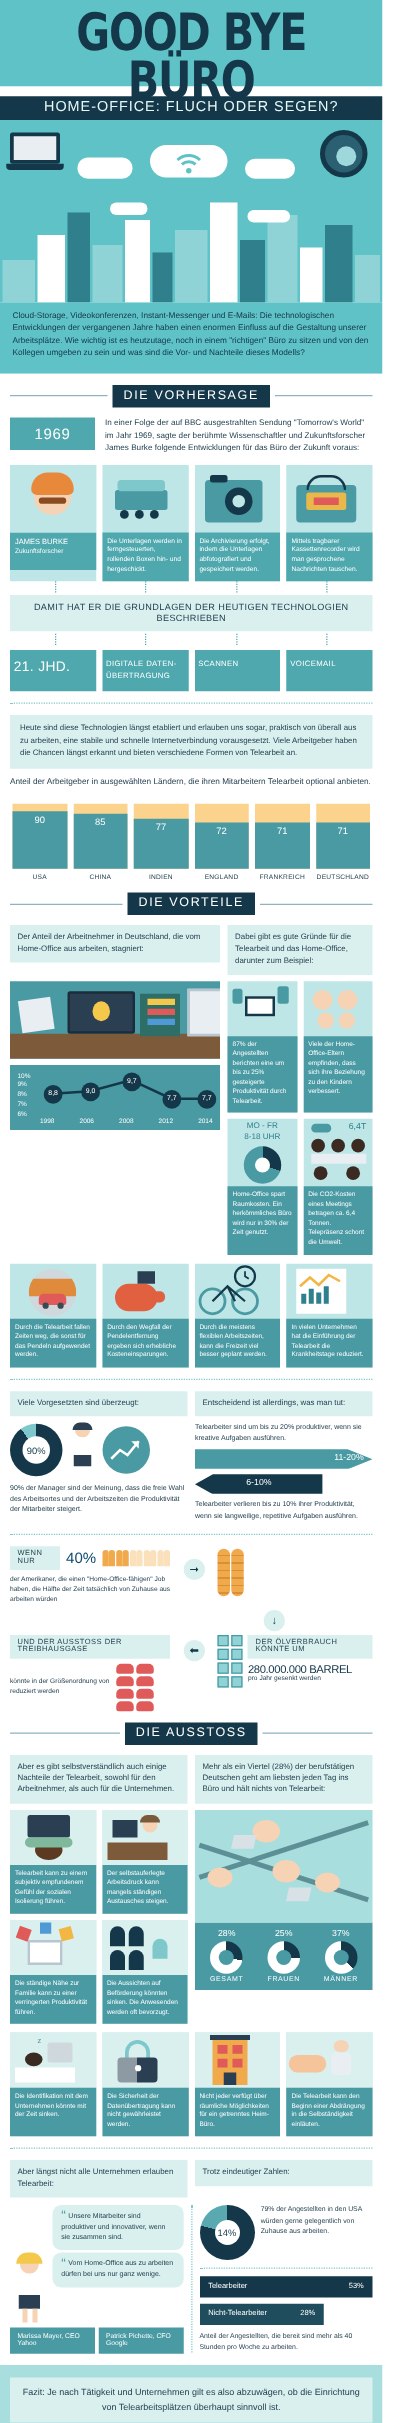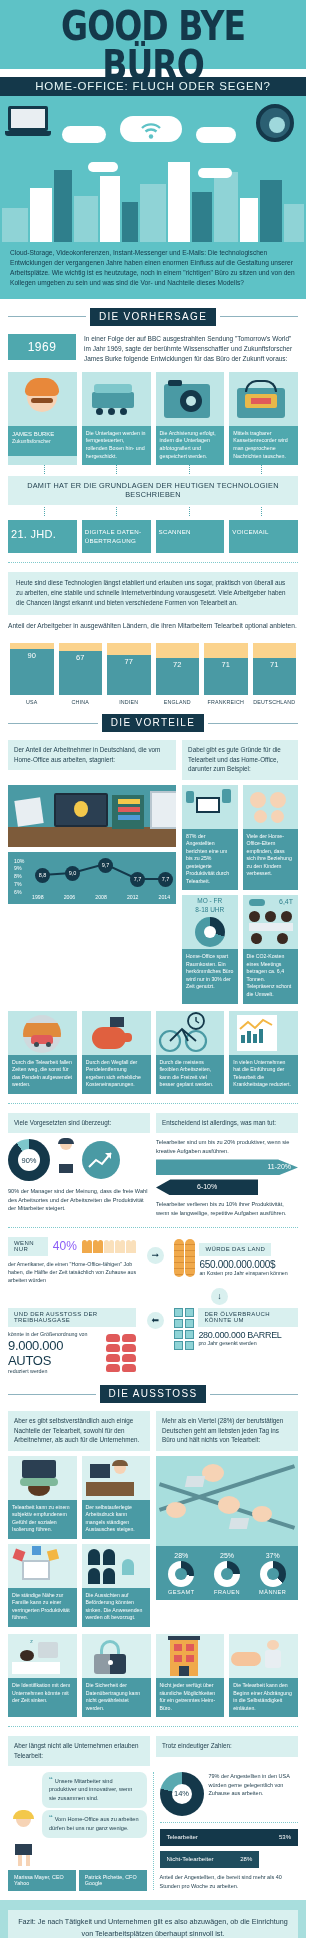--- a/index.html
+++ b/index.html
@@ -305,21 +305,21 @@
   <div class="anteil-line">Anteil der Arbeitgeber in ausgewählten Ländern, die ihren Mitarbeitern Telearbeit optional anbieten.</div>
 
   <div class="bars">
     <div class="barwrap">
       <div class="barfill" style="height:90%">
           <span>90</span>
         </div>
     </div>
     <div class="barwrap">
       <div class="barfill" style="height:85%">
-          <span>67</span>
+          <span>85</span>
         </div>
     </div>
     <div class="barwrap">
       <div class="barfill" style="height:77%">
           <span>77</span>
         </div>
     </div>
     <div class="barwrap">
       <div class="barfill" style="height:72%">
           <span>72</span>
@@ -556,21 +556,21 @@
     </div>
   </div>
 
   <div class="dotline"></div>
 
   <div class="if-wrap">
     <div style="display:flex;gap:6px;align-items:flex-start;">
       <div style="flex:1.35;">
         <div style="display:flex;align-items:center;gap:5px;">
           <div class="chip-lbl">WENN NUR</div>
-          <div style="font-size:12px;color:#8b5cf6;">40%</div>
+          <div style="font-size:12px;color:#0c4a6e;">40%</div>
           <div style="display:flex;gap:0.5px;">
             <span style="width:5px;height:13px;background:#f0a94b;border-radius:3px 3px 0 0;"></span>
             <span style="width:5px;height:13px;background:#f0a94b;border-radius:3px 3px 0 0;"></span>
             <span style="width:5px;height:13px;background:#f0a94b;border-radius:3px 3px 0 0;"></span>
             <span style="width:5px;height:13px;background:#f0a94b;border-radius:3px 3px 0 0;"></span>
             <span style="width:5px;height:13px;background:#fae0bb;border-radius:3px 3px 0 0;"></span>
             <span style="width:5px;height:13px;background:#fae0bb;border-radius:3px 3px 0 0;"></span>
             <span style="width:5px;height:13px;background:#fae0bb;border-radius:3px 3px 0 0;"></span>
             <span style="width:5px;height:13px;background:#fae0bb;border-radius:3px 3px 0 0;"></span>
             <span style="width:5px;height:13px;background:#fae0bb;border-radius:3px 3px 0 0;"></span>
@@ -580,39 +580,33 @@
         <div class="small-note" style="margin-top:5px;">der Amerikaner, die einen "Home-Office-fähigen" Job haben, die Hälfte der Zeit tatsächlich von Zuhause aus arbeiten würden</div>
       </div>
       <div style="display:flex;align-items:center;justify-content:center;width:26px;padding-top:10px;">
         <div class="circ-arrow">➞</div>
       </div>
       <div style="flex:1.3;display:flex;gap:4px;align-items:flex-start;">
         <div style="display:flex;gap:1px;padding-top:2px;">
           <span style="display:block;width:10px;height:38px;background:repeating-linear-gradient(#f0a94b 0 5px,#d98f36 5px 6px);border-radius:5px;"></span>
           <span style="display:block;width:10px;height:38px;background:repeating-linear-gradient(#f0a94b 0 5px,#d98f36 5px 6px);border-radius:5px;"></span>
         </div>
-        <div style="flex:1;">
-          <div class="chip-lbl">WÜRDE DAS LAND</div>
-          <div class="big-num" style="margin-top:3px;font-size:10px;">650.000.000.000$</div>
-          <div class="small-note">an Kosten pro Jahr einsparen können</div>
-        </div>
       </div>
     </div>
 
     <div style="display:flex;justify-content:flex-end;padding-right:70px;margin:3px 0;">
       <div class="circ-arrow">↓</div>
     </div>
 
     <div style="display:flex;gap:6px;align-items:flex-start;">
       <div style="flex:1.35;">
         <div class="chip-lbl">UND DER AUSSTOSS DER TREIBHAUSGASE</div>
         <div style="display:flex;align-items:center;gap:5px;margin-top:4px;">
           <div>
             <div class="small-note">könnte in der Größenordnung von</div>
-            <div class="big-num">9.000.000 AUTOS</div>
             <div class="small-note">reduziert werden</div>
           </div>
           <div style="display:grid;grid-template-columns:repeat(2,14px);gap:2px;">
             <span style="height:8px;background:#e05a5a;border-radius:4px 4px 2px 2px;"></span>
             <span style="height:8px;background:#e05a5a;border-radius:4px 4px 2px 2px;"></span>
             <span style="height:8px;background:#e05a5a;border-radius:4px 4px 2px 2px;"></span>
             <span style="height:8px;background:#e05a5a;border-radius:4px 4px 2px 2px;"></span>
             <span style="height:8px;background:#e05a5a;border-radius:4px 4px 2px 2px;"></span>
             <span style="height:8px;background:#e05a5a;border-radius:4px 4px 2px 2px;"></span>
             <span style="height:8px;background:#e05a5a;border-radius:4px 4px 2px 2px;"></span>

